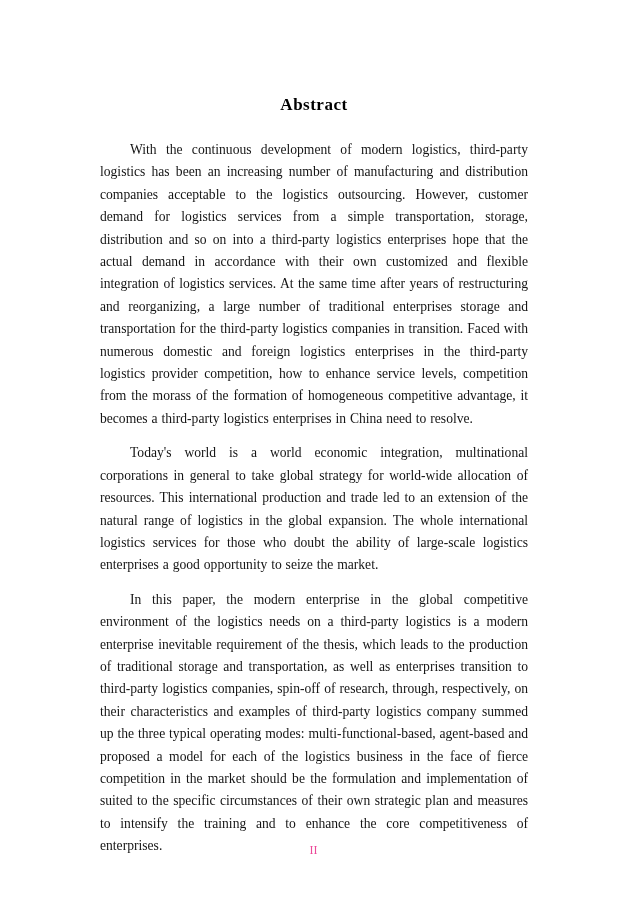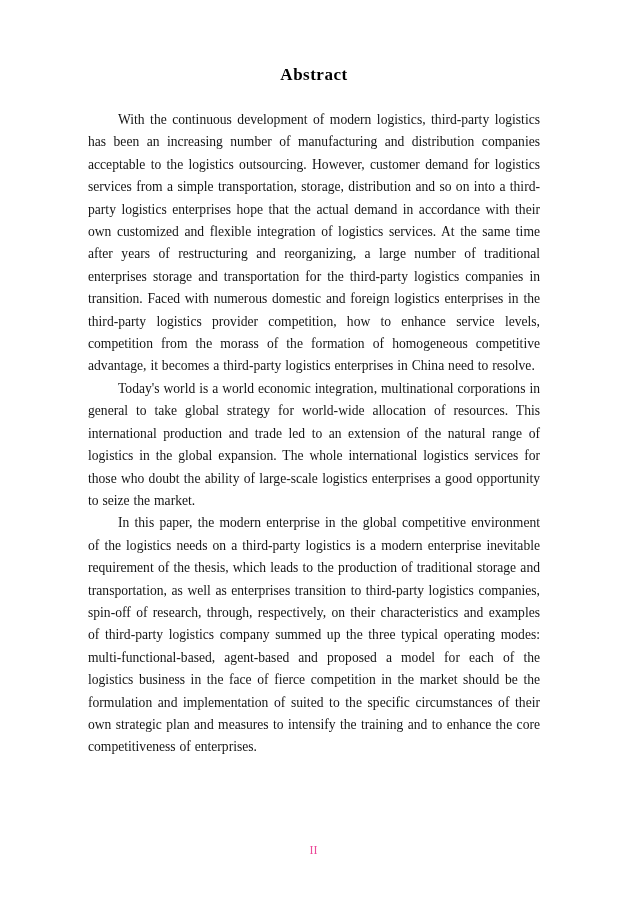--- a/index.html
+++ b/index.html
@@ -8,34 +8,34 @@
     background: #e8e8e8;
     font-family: "Liberation Serif", "DejaVu Serif", serif;
   }
   .page {
     position: relative;
     width: 627px;
     height: 916px;
     margin: 0 auto;
     background: #ffffff;
     box-sizing: border-box;
-    padding: 65px 87px 0 88px;
+    padding: 95px 87px 0 88px;
     color: #111111;
     overflow: hidden;
   }
   .doc-title {
     margin: 0 0 24px 0;
     text-align: center;
     font-size: 17px;
     font-weight: bold;
     letter-spacing: 0.5px;
     color: #000000;
   }
   .doc-body p {
-    margin: 0;
+    margin: 12px;
     padding: 0;
     font-size: 13.6px;
     line-height: 22.4px;
     text-align: justify;
     text-indent: 30px;
     word-spacing: 0.5px;
     color: #141414;
   }
   .page-number {
     position: absolute;

